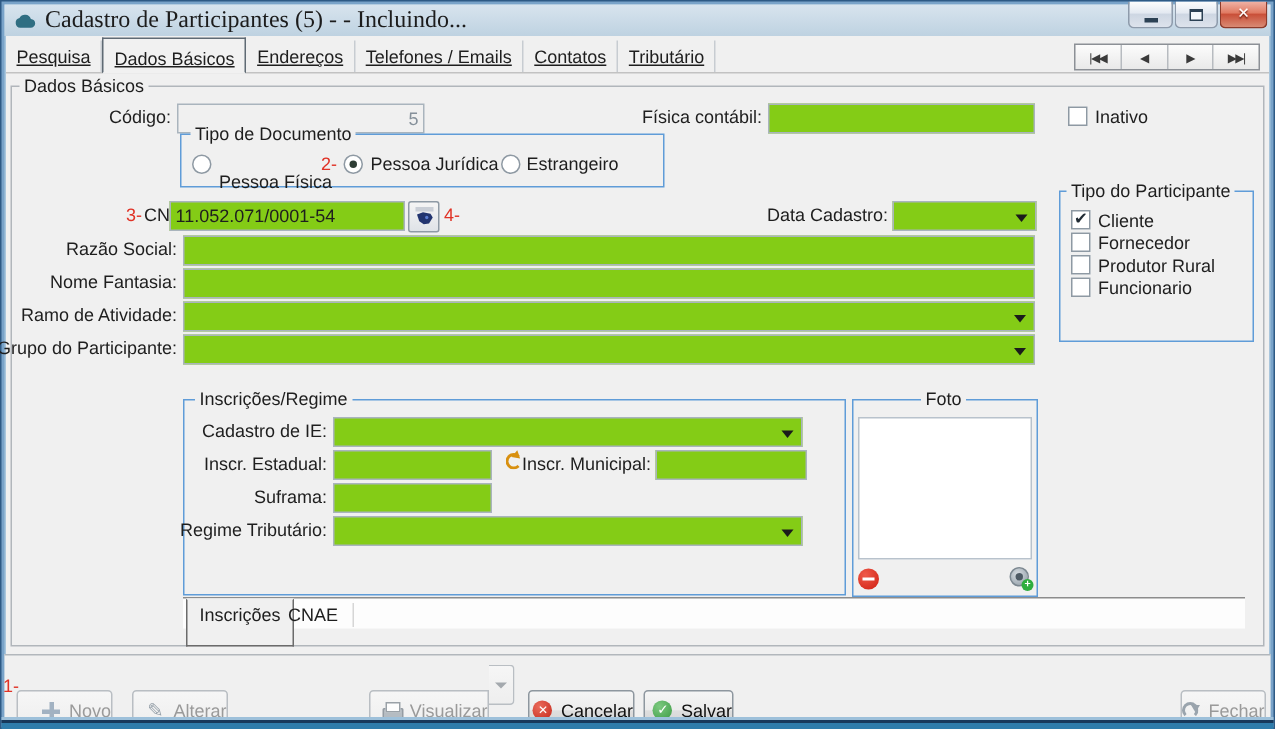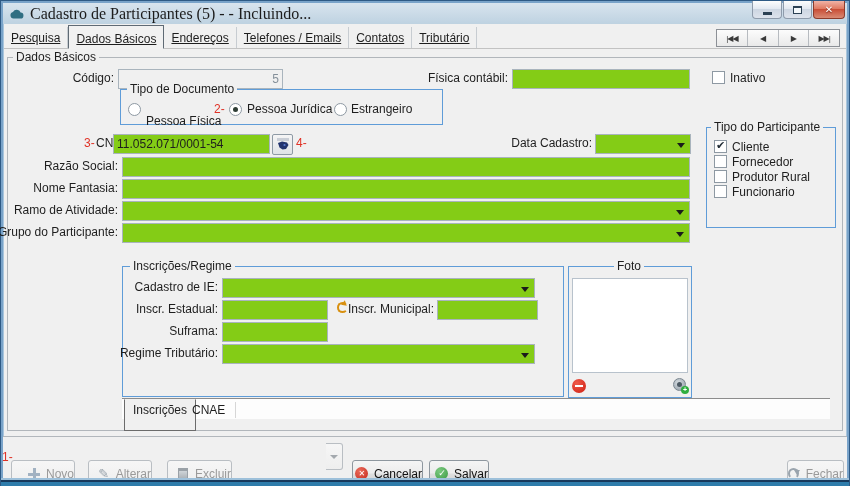--- a/index.html
+++ b/index.html
@@ -240,25 +240,25 @@
   <div class="btn disabled" style="left:11px;width:64px;">
     <span class="bicon">
         <span class="icon-plus"></span>
       </span>
     <span><span></span><span class="mn">N</span><span>ovo</span></span>
   </div>
   <div class="btn disabled" style="left:88px;width:64px;">
     <span class="bicon icon-pencil">✎</span>
     <span><span>Alt</span><span class="mn">e</span><span>rar</span></span>
   </div>
-  <div class="btn disabled" style="left:167px;width:65px;">
-    <span class="bicon">
-        <span class="icon-trash"></span>
-      </span>
-    <span><span>E</span><span class="mn">x</span><span>cluir</span></span>
+  <div class="btn disabled" style="left:246px;width:80px;border-radius:3px 0 0 3px;">
+    <span class="bicon">
+        <span class="icon-printer"></span>
+      </span>
+    <span><span></span><span class="mn">V</span><span>isualizar</span></span>
   </div>
   <div class="viz-split" style="left:326px;">
     <span class="darr"></span>
   </div>
   <div class="btn" style="left:352px;width:71px;">
     <span class="bicon">
         <span class="icon-circle-x">✕</span>
       </span>
     <span><span></span><span class="mn">C</span><span>ancelar</span></span>
   </div>

